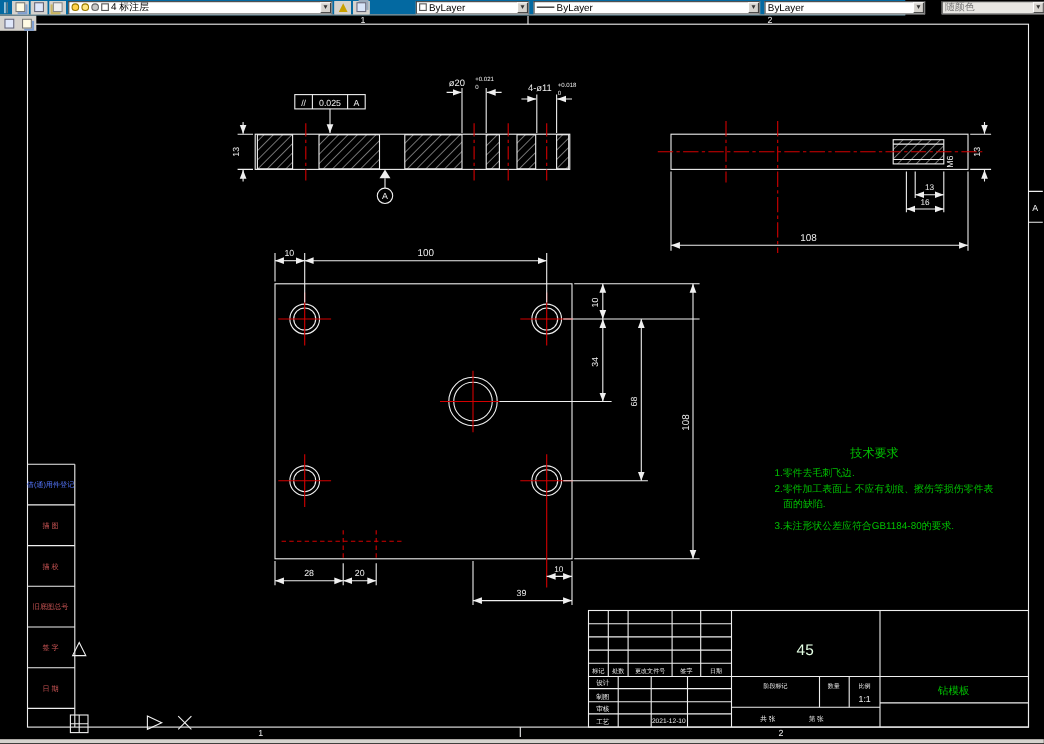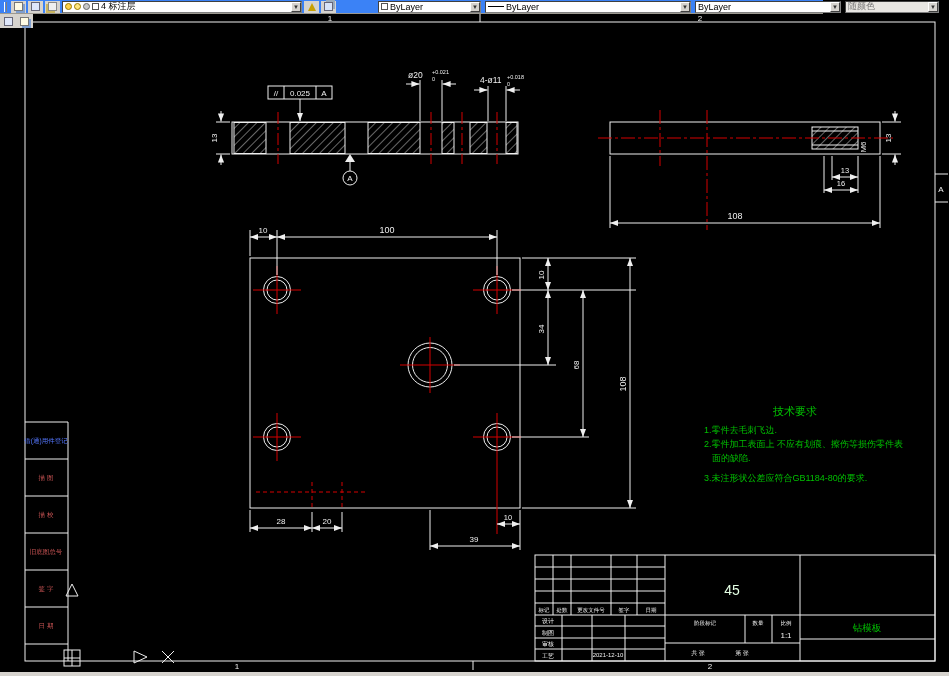--- a/index.html
+++ b/index.html
@@ -1,33 +1,33 @@
 <!DOCTYPE html>
 <html><head>
 <meta charset="utf-8">
 <style>
 *{margin:0;padding:0;box-sizing:border-box}
 html,body{width:949px;height:676px;overflow:hidden;background:#000;font-family:"Liberation Sans",sans-serif}
 .app{position:relative;width:949px;height:676px;background:#000}
 
-.toolbar{position:absolute;top:0;left:0;width:823px;height:14px;background:#3b82f6;display:flex;align-items:center;padding:1px 2px;gap:2px;border-bottom:1px solid #9b9890;z-index:5}
+.toolbar{position:absolute;top:0;left:0;width:823px;height:14px;background:#0369a1;display:flex;align-items:center;padding:1px 2px;gap:2px;border-bottom:1px solid #9b9890;z-index:5}
 .grip{width:3px;height:10px;border-left:1px solid #fff;border-right:1px solid #808080;margin:0 2px;flex:none}
 .tb{width:15px;height:12px;background:#d6d3ce;border:1px solid #d6d3ce;display:flex;align-items:center;justify-content:center;padding:0;flex:none}
 .ic1{width:9px;height:9px;background:#fffbe4;border:1px solid #777;box-shadow:2px 2px 0 #7f9fd0}
 .ic2{width:9px;height:9px;background:#dfe7fa;border:1px solid #667}
 .ic3{width:9px;height:9px;background:#efefef;border:1px solid #888;box-shadow:-2px 2px 0 #c8b560}
 .ic4{width:0;height:0;border-left:4px solid transparent;border-right:4px solid transparent;border-bottom:8px solid #c8a000}
 .ic5{width:9px;height:9px;background:#d8e4f8;border:1px solid #667;box-shadow:2px -2px 0 #9ab}
 .combo{height:12px;background:#fff;border:1px solid #808080;border-top-color:#404040;border-left-color:#404040;display:flex;align-items:center;font-size:9px;color:#000;padding-left:2px;gap:2px;overflow:hidden;white-space:nowrap;flex:none}
 .combo .dd{margin-left:auto;width:10px;height:10px;background:#d6d3ce;border:1px solid #fff;border-right-color:#404040;border-bottom-color:#404040;font-size:6px;line-height:8px;text-align:center;color:#333;flex:none}
 .w-layer{width:240px}
 .w-color{width:103px;margin-left:40px}
 .w-ltype{width:206px;margin-left:2px}
 .w-lw{width:146px;margin-left:2px}
-.w-ps{width:94px;margin-left:2px;color:#777;background:#e8e6e2}
+.w-ps{width:94px;margin-left:13px;color:#777;background:#e8e6e2}
 .dot{width:7px;height:7px;border-radius:50%;flex:none}
 .dot.on{background:#ffd24a;border:1px solid #9a7a00}
 .dot.sun{background:#ffe680;border:1px solid #9a7a00}
 .dot.lock{background:#c8c8c8;border:1px solid #666}
 .chip{width:7px;height:7px;background:#fff;border:1px solid #555;flex:none}
 .ltline{width:16px;border-top:1px solid #000;flex:none}
 .side-dock{position:absolute;top:14px;left:0;background:#d6d3ce;padding:1px;display:flex;gap:1px;z-index:4}
 
 .canvas{position:absolute;top:14px;left:0;width:949px;height:658px;background:#000}
 .bottom-strip{position:absolute;bottom:0;left:0;width:949px;height:4px;background:#d6d3ce;z-index:5}

